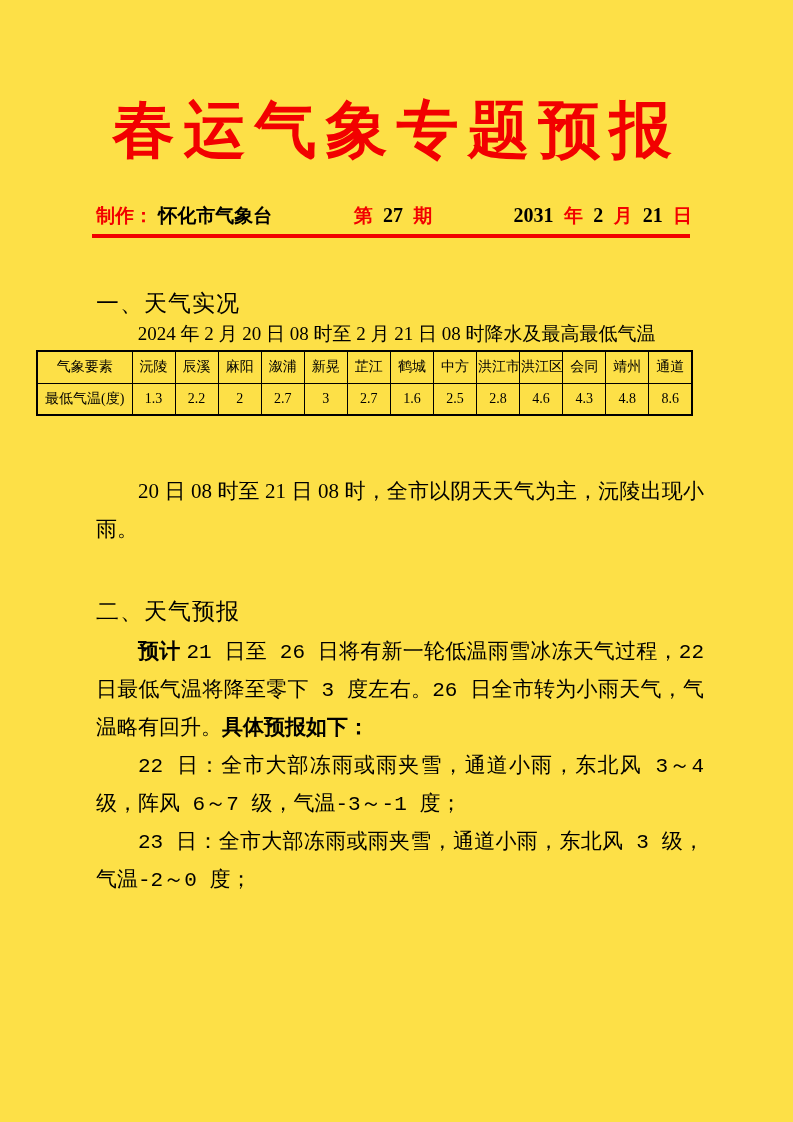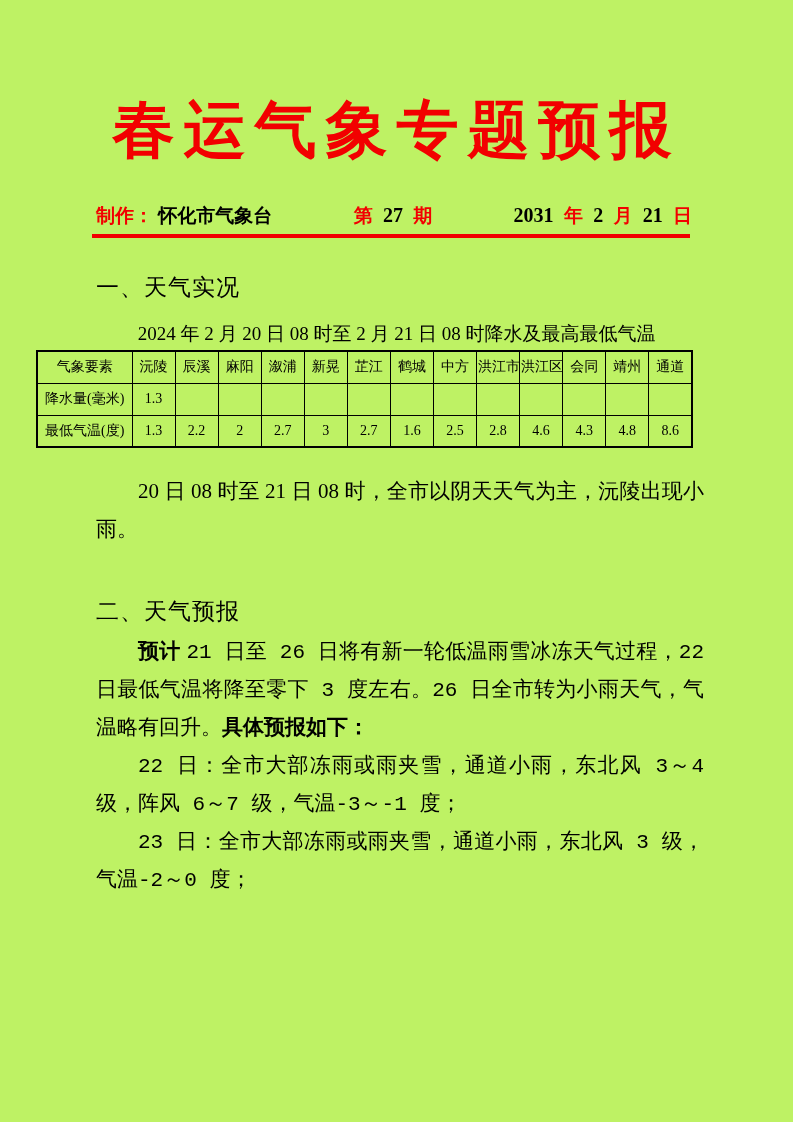--- a/index.html
+++ b/index.html
@@ -3,21 +3,21 @@
 <meta charset="utf-8">
 <style>
   :root { --accent: #f20000; --ink: #000; }
   * { box-sizing: border-box; }
   html, body { margin: 0; padding: 0; background: #fff; }
   .page {
     position: relative;
     width: 793px;
     height: 1122px;
     margin: 0 auto;
-    background: #bef264;
+    background: #fde047;
     color: var(--ink);
     font-family: "Liberation Serif", "DejaVu Serif", serif;
     overflow: hidden;
   }
 
   
   .doc-title {
     position: absolute;
     top: 88px; left: 0;
     width: 100%;
@@ -56,21 +56,21 @@
   .sec-heading {
     position: absolute;
     left: 96px;
     margin: 0;
     font-family: "Liberation Sans", "DejaVu Sans", sans-serif;
     font-weight: 500;
     font-size: 23px;
     letter-spacing: 1px;
     color: var(--ink);
   }
-  #sec1-heading { top: 272px; }
+  #sec1-heading { top: 288px; }
   #sec2-heading { top: 596px; }
 
   
   .table-caption {
     position: absolute;
     top: 321px; left: 0;
     width: 100%;
     text-align: center;
     font-weight: normal;
     font-size: 19px;
@@ -159,36 +159,20 @@
           <th>中方</th>
           <th>洪江市</th>
           <th>洪江区</th>
           <th>会同</th>
           <th>靖州</th>
           <th>通道</th>
         </tr>
     </thead>
     <tbody id="tbody-rows">
         <tr>
-          <td class="first">降水量(毫米)</td>
-          <td>1.3</td>
-          <td></td>
-          <td></td>
-          <td></td>
-          <td></td>
-          <td></td>
-          <td></td>
-          <td></td>
-          <td></td>
-          <td></td>
-          <td></td>
-          <td></td>
-          <td></td>
-        </tr>
-        <tr>
           <td class="first">最低气温(度)</td>
           <td>1.3</td>
           <td>2.2</td>
           <td>2</td>
           <td>2.7</td>
           <td>3</td>
           <td>2.7</td>
           <td>1.6</td>
           <td>2.5</td>
           <td>2.8</td>

